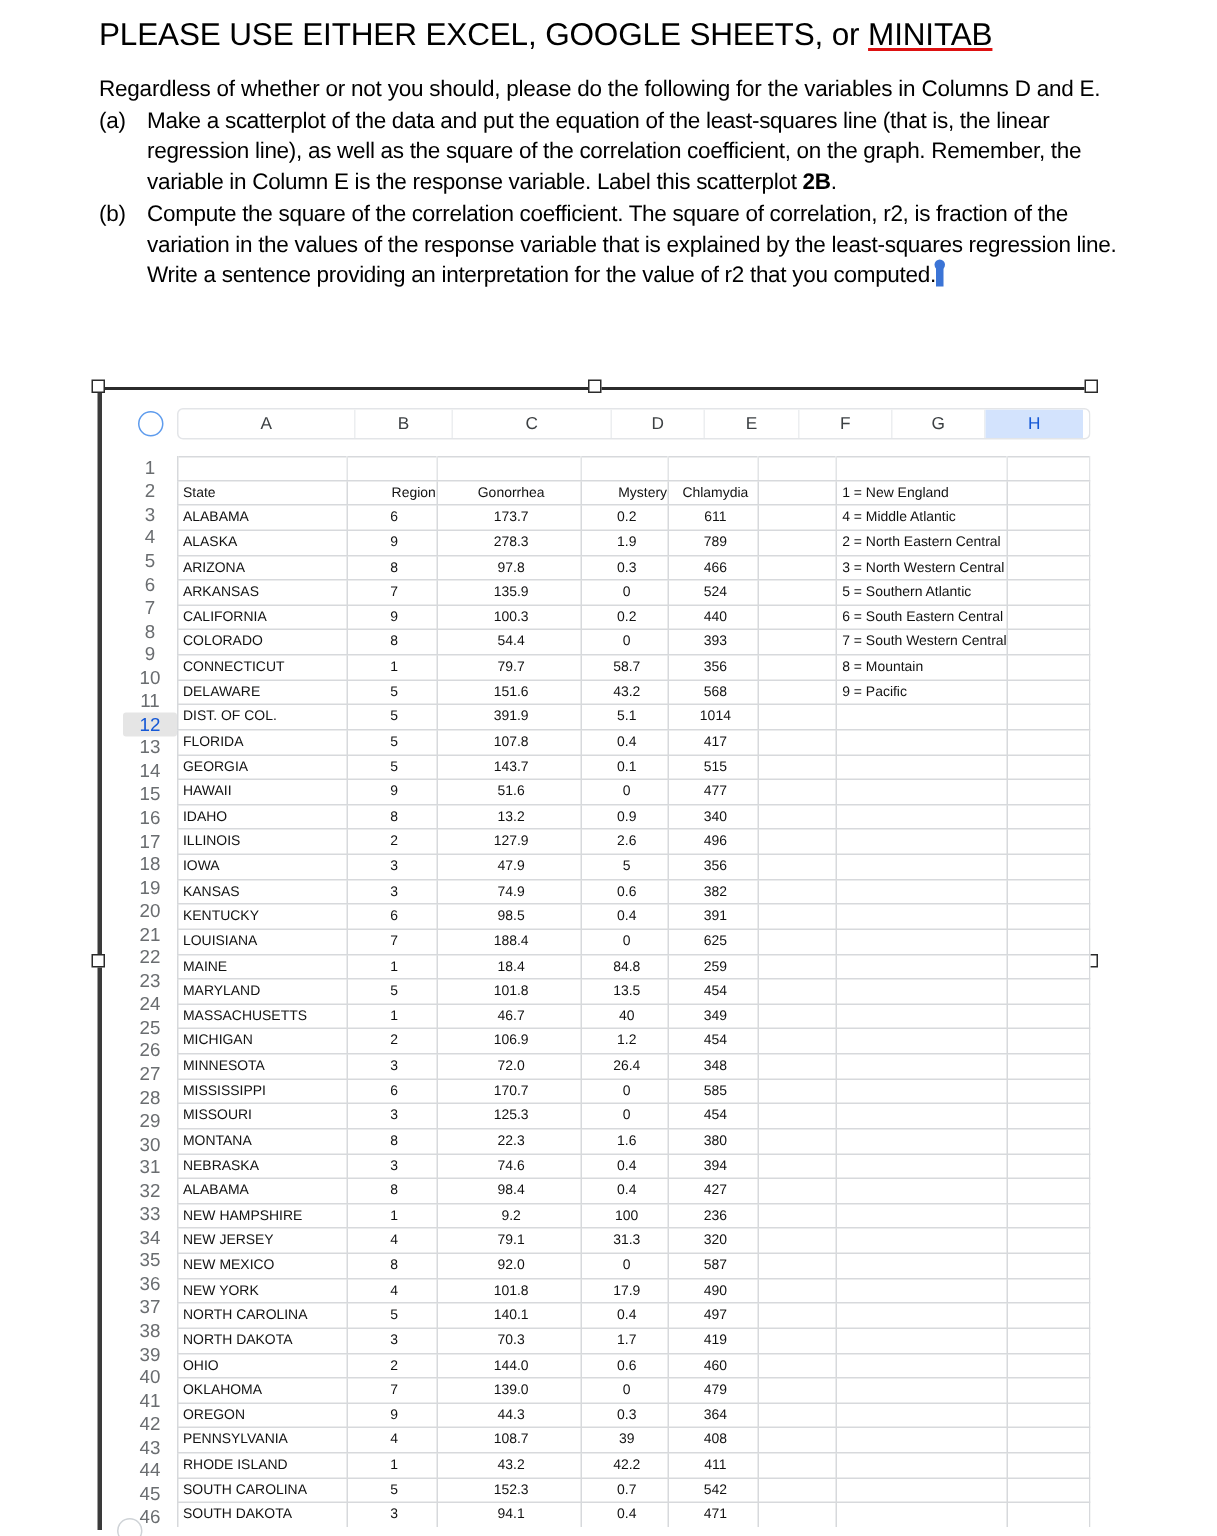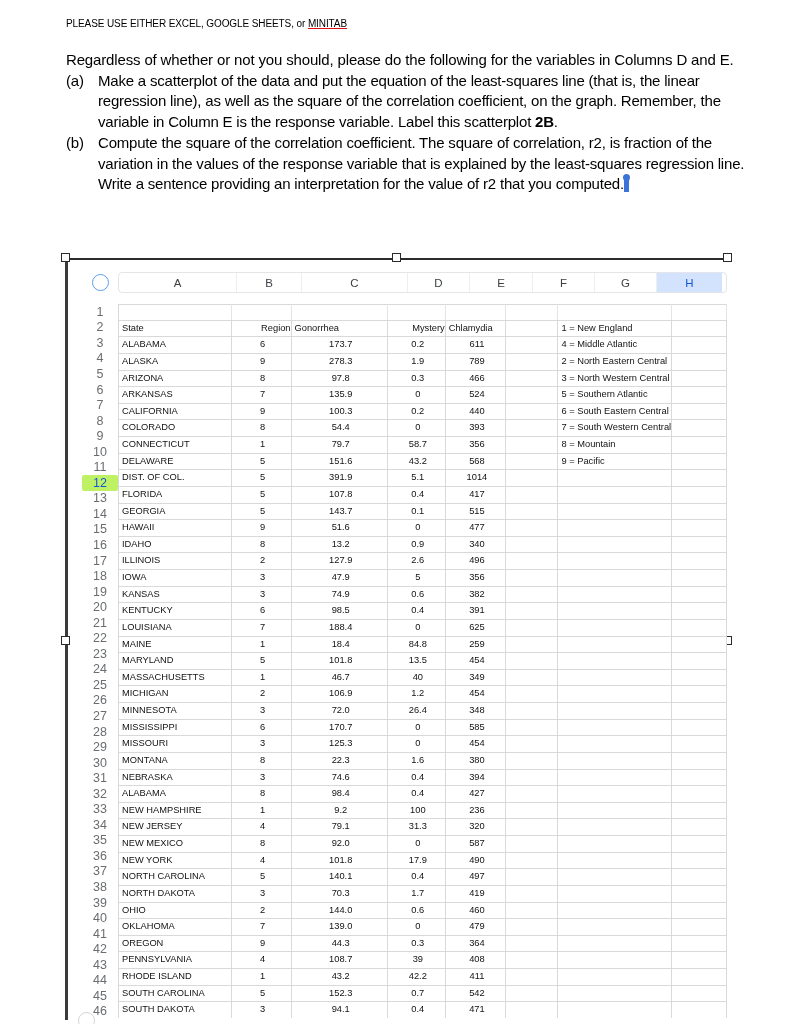--- a/index.html
+++ b/index.html
@@ -8,21 +8,21 @@
     background:#ffffff;
     font-family:"Liberation Sans", sans-serif;
     color:#000;
     overflow:hidden;
     position:relative;
   }
 
   
   .prose{ padding:14px 50px 0 66px; }
   .line-title{
-    font-size:10px; line-height:20px; letter-spacing:-0.1px;
+    font-size:21px; line-height:20px; letter-spacing:-0.1px;
     margin-bottom:16px; white-space:nowrap;
   }
   .ul-red{
     text-decoration:underline;
     text-decoration-color:#d11;
     text-decoration-style:solid;
   }
   .para{
     font-size:15px; line-height:20.5px; letter-spacing:-0.15px;
   }
@@ -87,37 +87,37 @@
   }
   .ch:last-child{ border-right:none; }
   .ch.sel{ background:#d3e3fd; color:#1558d6; }
 
   .gridwrap{ display:flex; }
   .rowgutter{ width:36px; flex:0 0 36px; }
   .rg{
     height:15.55px; display:flex; align-items:center; justify-content:center;
     font-size:12.5px; color:#6a6d70; box-sizing:border-box;
   }
-  .rg.sel{ background:#bef264; color:#1558d6; border-radius:2px; }
+  .rg.sel{ background:#e5e5e5; color:#1558d6; border-radius:2px; }
 
   table.grid{
     border-collapse:collapse; table-layout:fixed; flex:1;
     border-top:1px solid #d7d9dc;
   }
   table.grid td{
     height:15.55px; padding:0 0 0 3px;
     border-right:1px solid #d7d9dc; border-bottom:1px solid #d7d9dc;
     font-size:9.3px; color:#111; overflow:hidden; white-space:nowrap;
     box-sizing:border-box; line-height:15.55px;
   }
   table.grid tr.blank td{ border-right-color:#e2e4e6; }
   td.first{ border-left:1px solid #d7d9dc; }
   td.num{ text-align:center; padding:0; }
   td.empty{ border-right-color:#e4e6e8; border-bottom-color:#e4e6e8; }
-  td.hdr-big{ text-align:left; font-size:11px; }
+  td.hdr-big{ text-align:center; font-size:11px; }
   td.hdr-mid{ text-align:right; font-size:9.3px; }
   td.hdr-left{ text-align:left; font-size:9.3px; }
   td.legend{ font-size:9.3px; border-right:none; }
   td.legend-pad{ border-right:1px solid #d7d9dc; }
 
   .bottom-ring{
     position:absolute; left:78px; top:1012px;
     width:17px;height:17px;border-radius:50%;
     border:1.7px solid #cfd3d7; box-sizing:border-box;
   }

